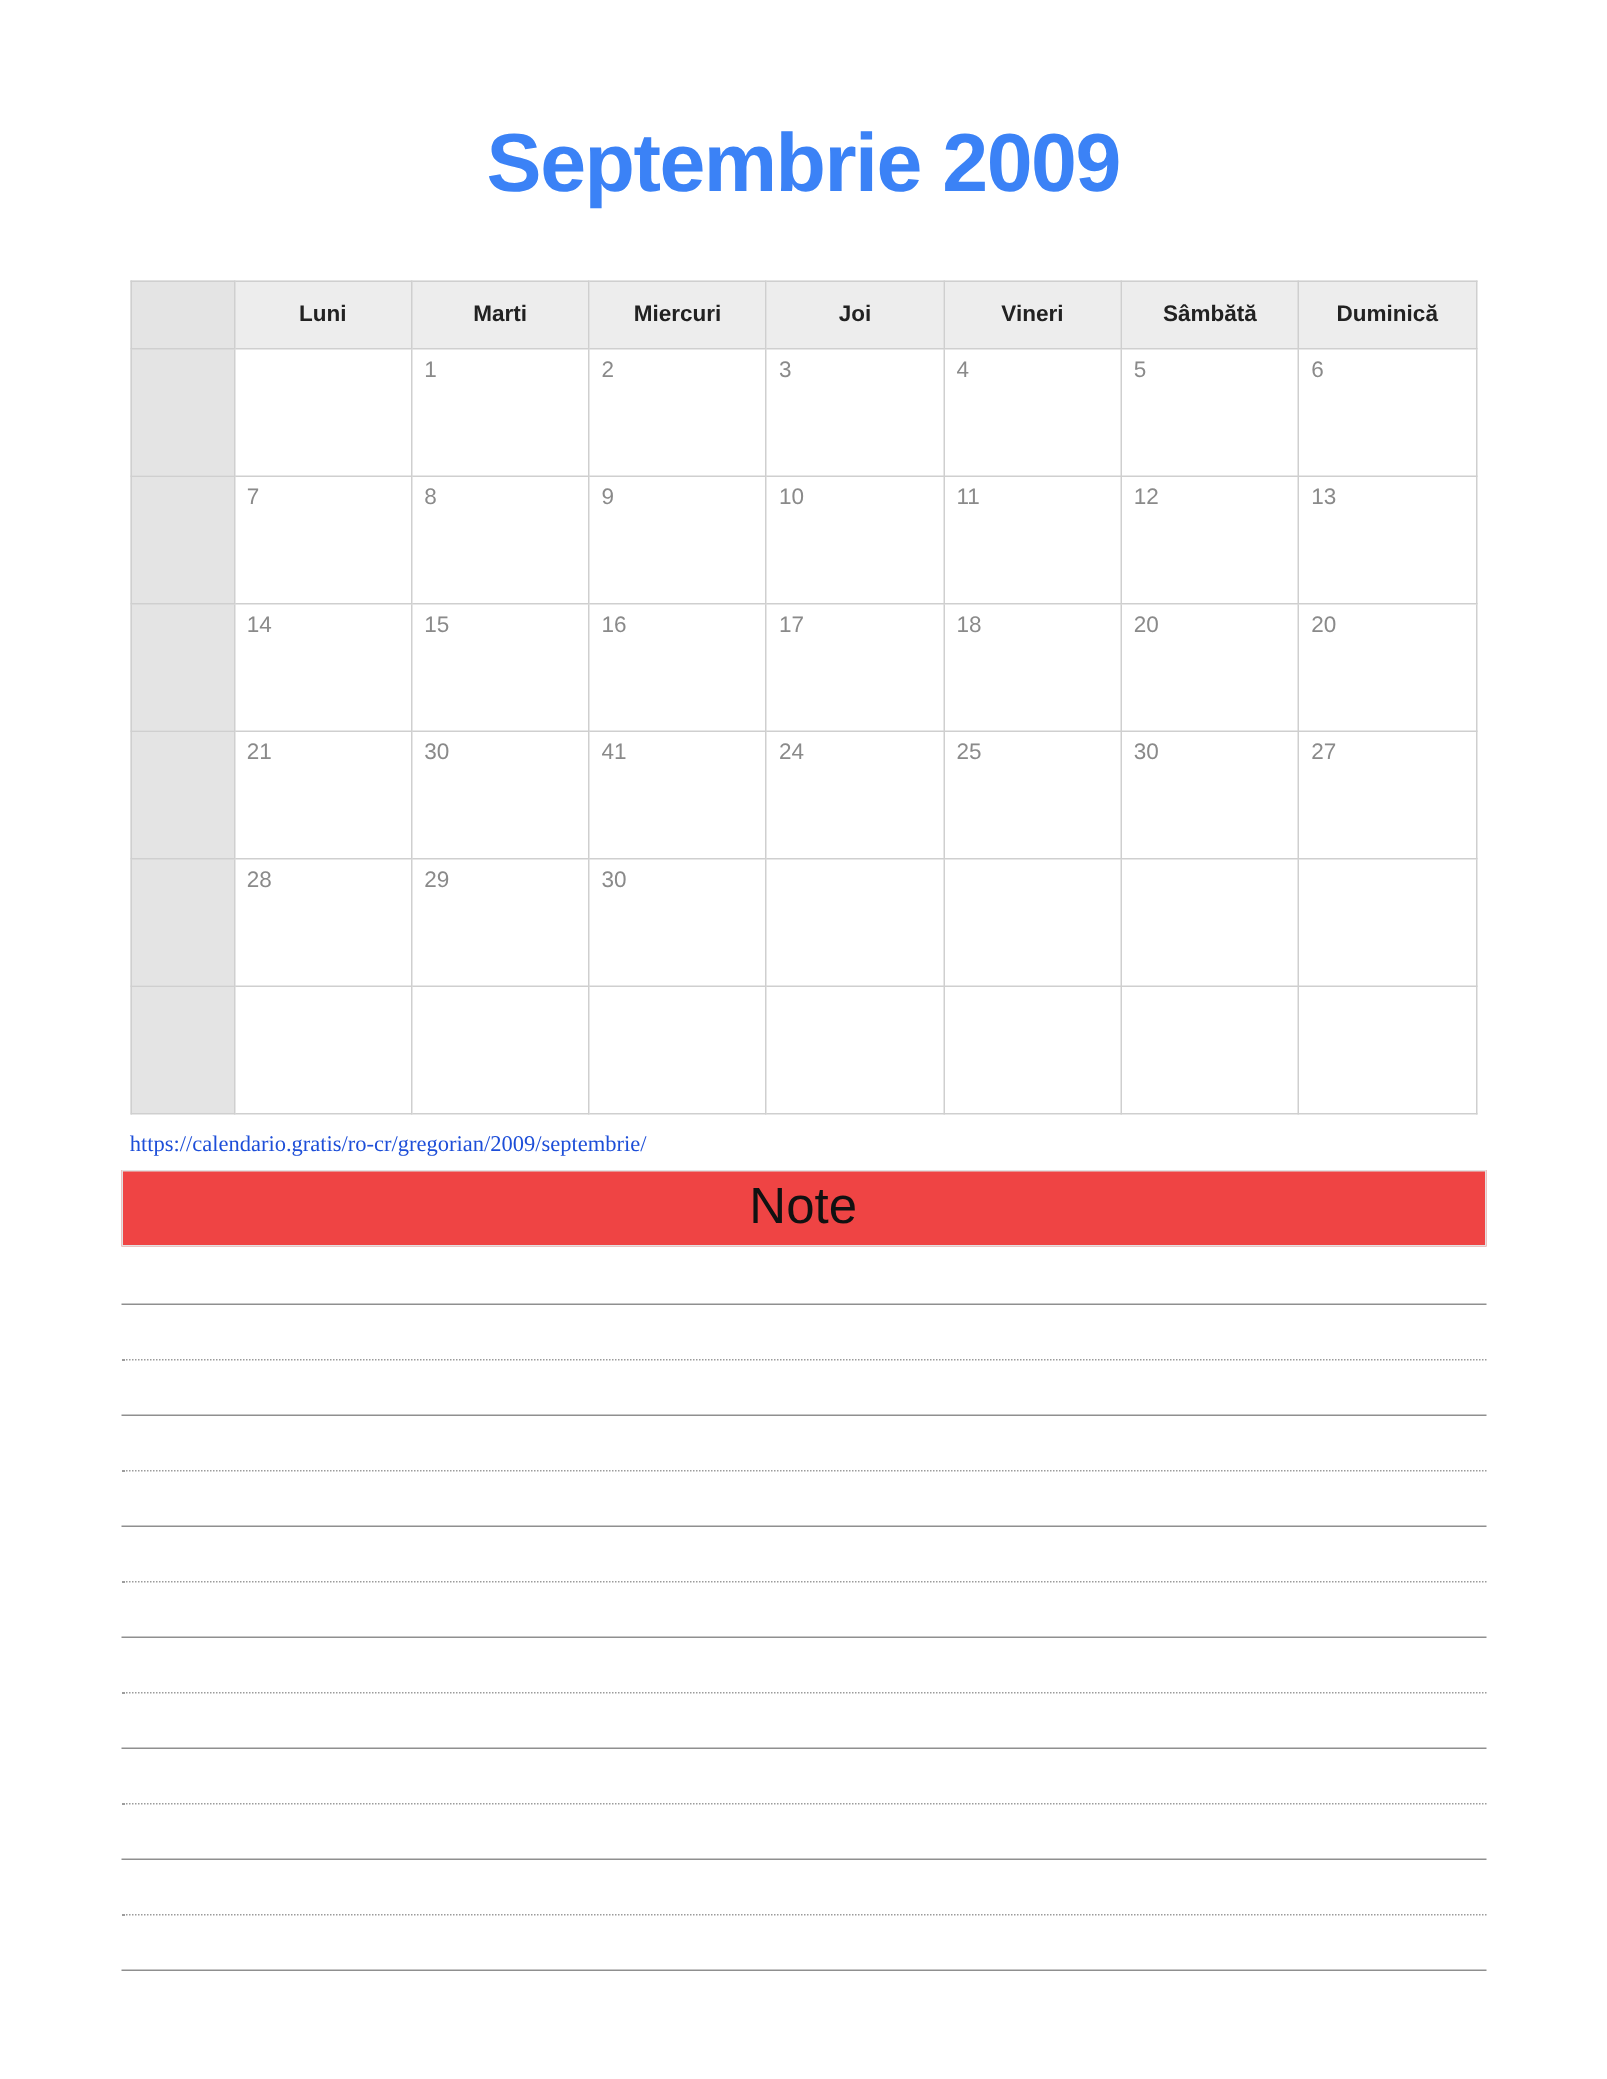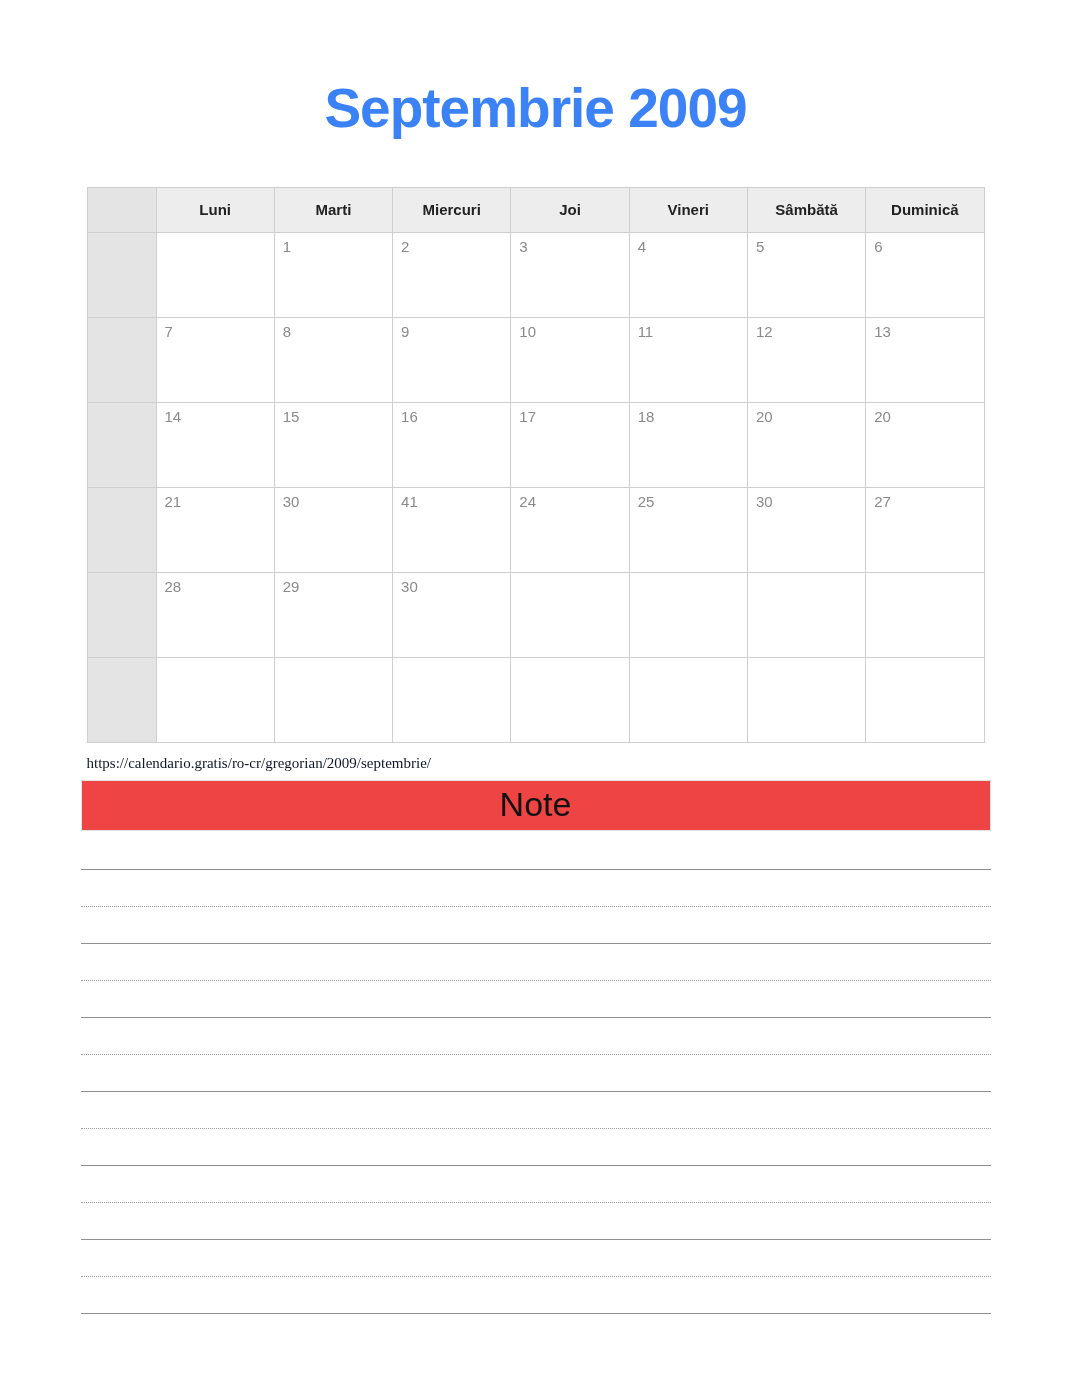--- a/index.html
+++ b/index.html
@@ -78,21 +78,21 @@
     font-size: 15px;
     color: #8a8a8a;
     padding: 6px 0 0 8px;
     line-height: 1;
   }
   
   .url-line {
     width: 898px;
     margin: 6px auto 0 auto;
     font-size: 15px;
-    color: #0f172a;
+    color: #1d4ed8;
     font-family: "Liberation Serif", serif;
   }
   
   .notes-wrap {
     width: 910px;
     margin: 8px auto 0 auto;
   }
   .notes-header {
     background: #ef4444;
     border: 1px solid #e2e2e2;

